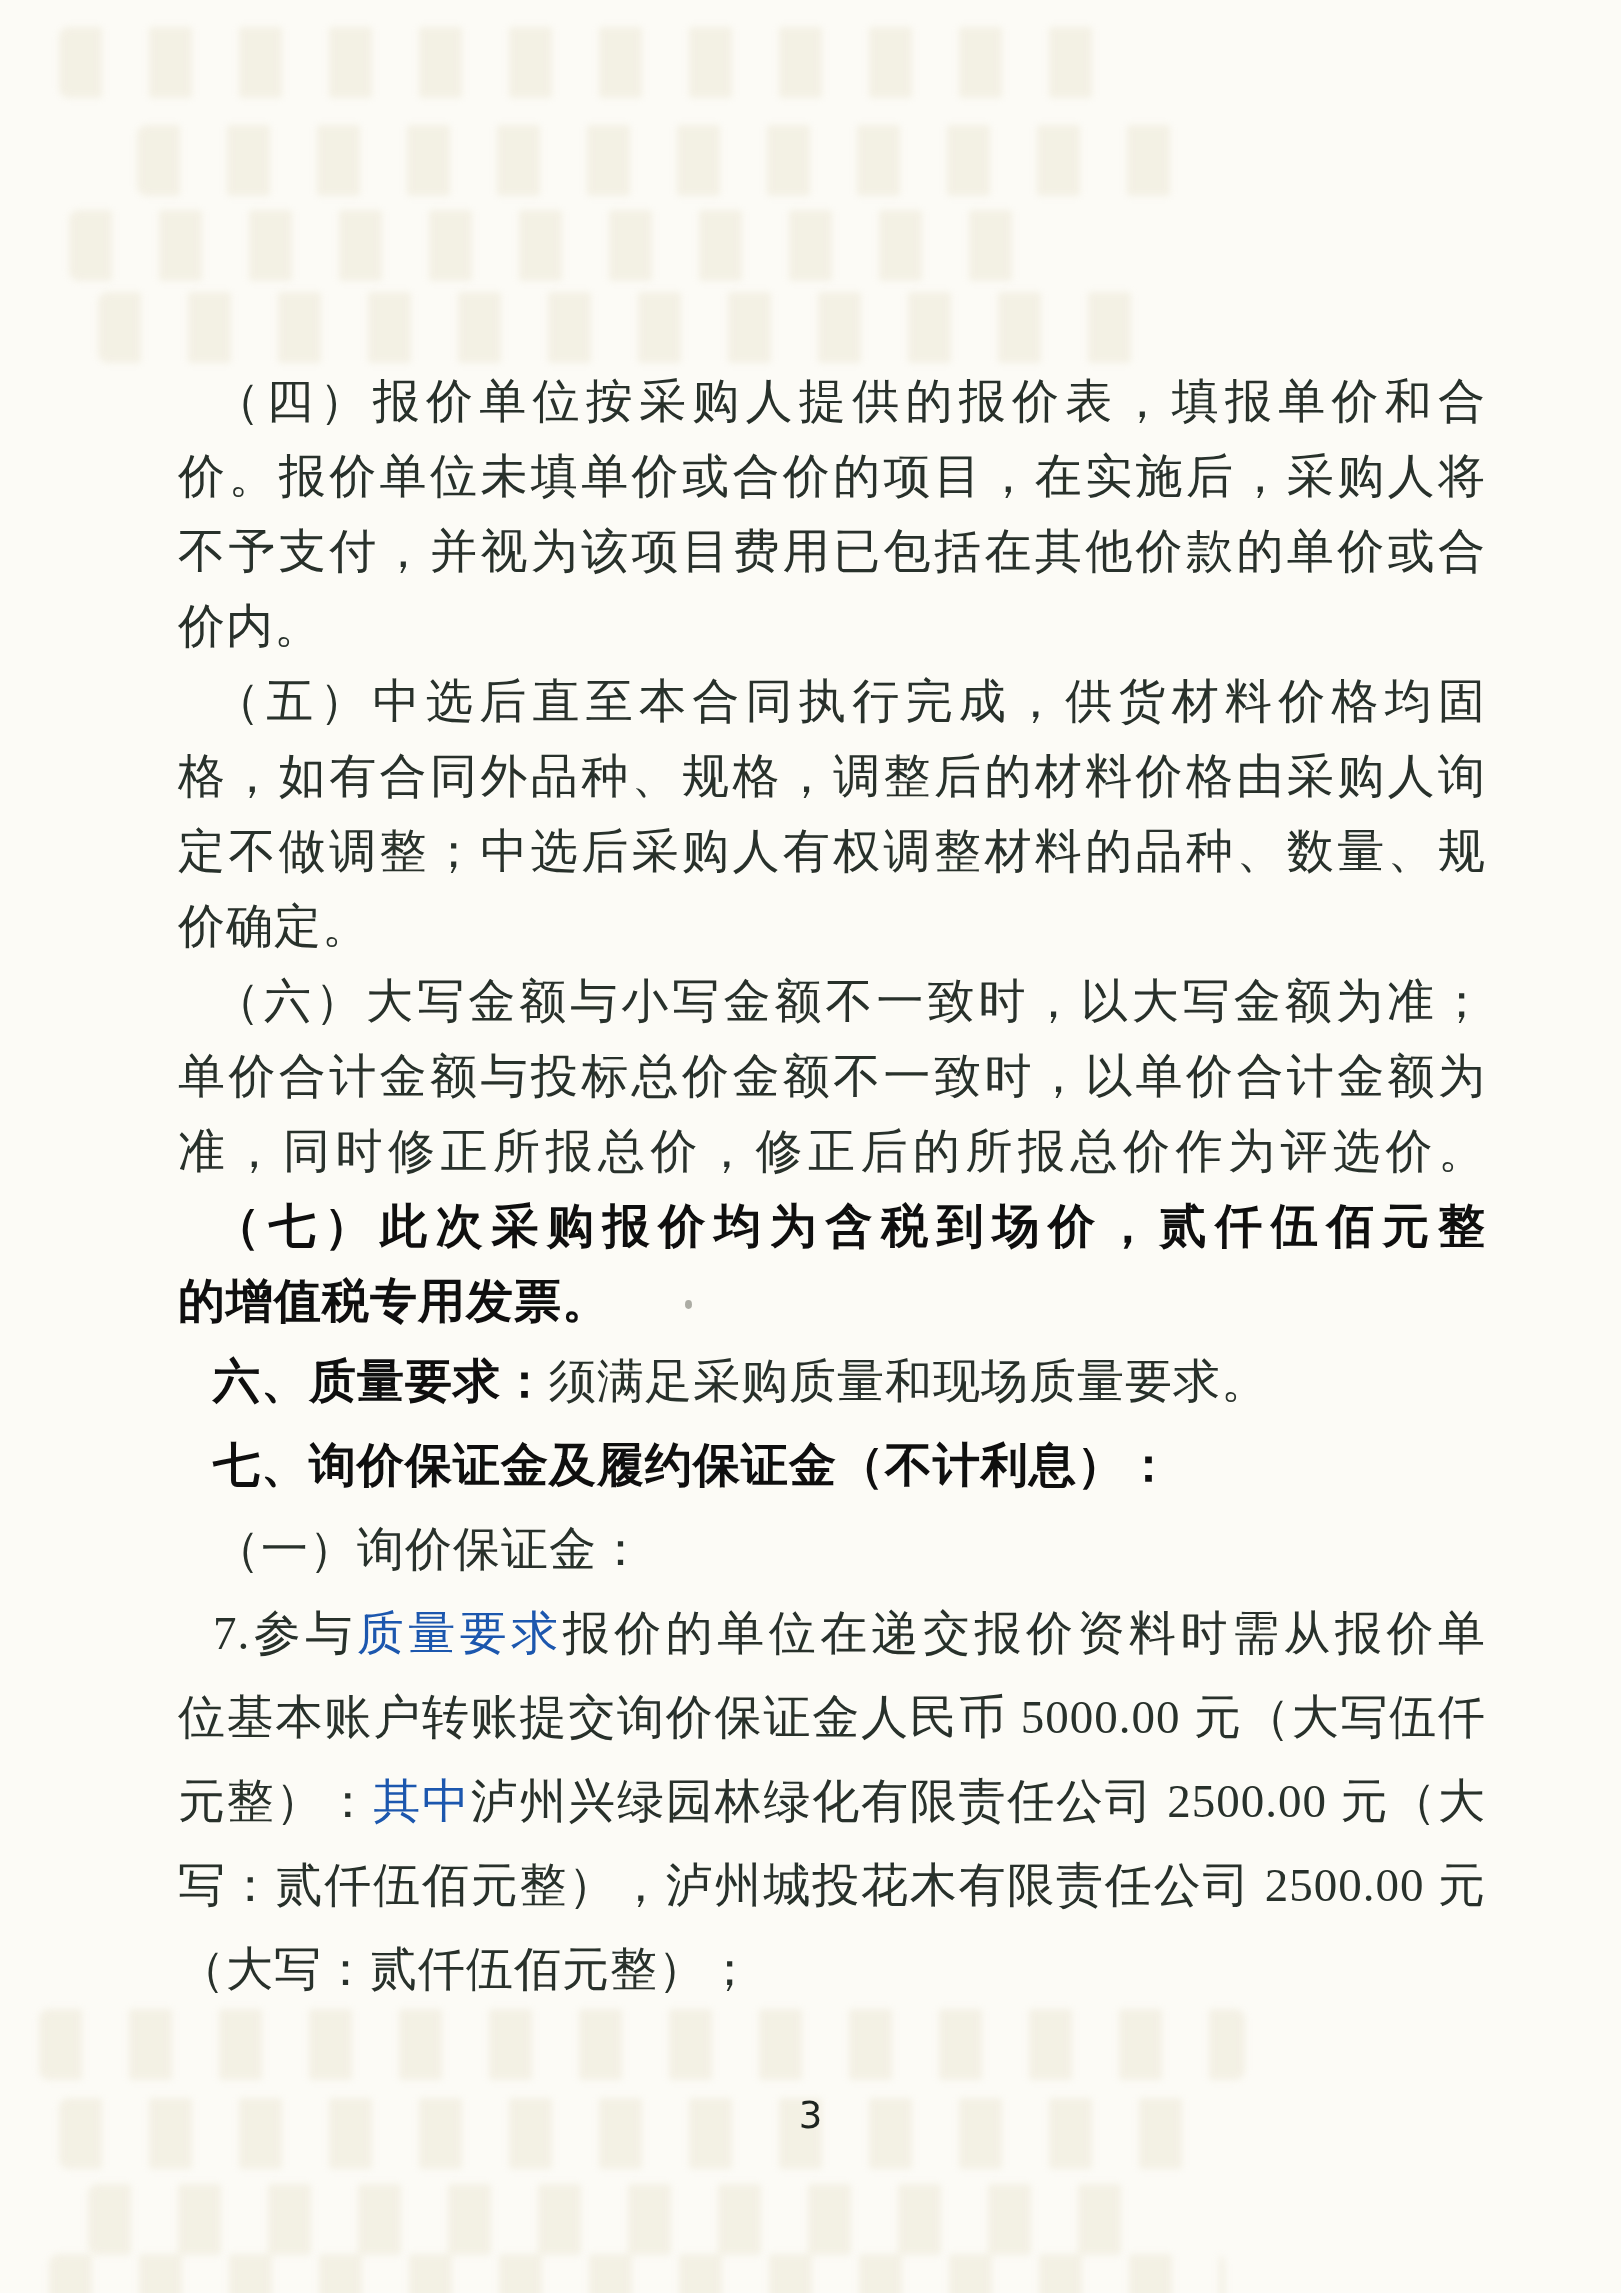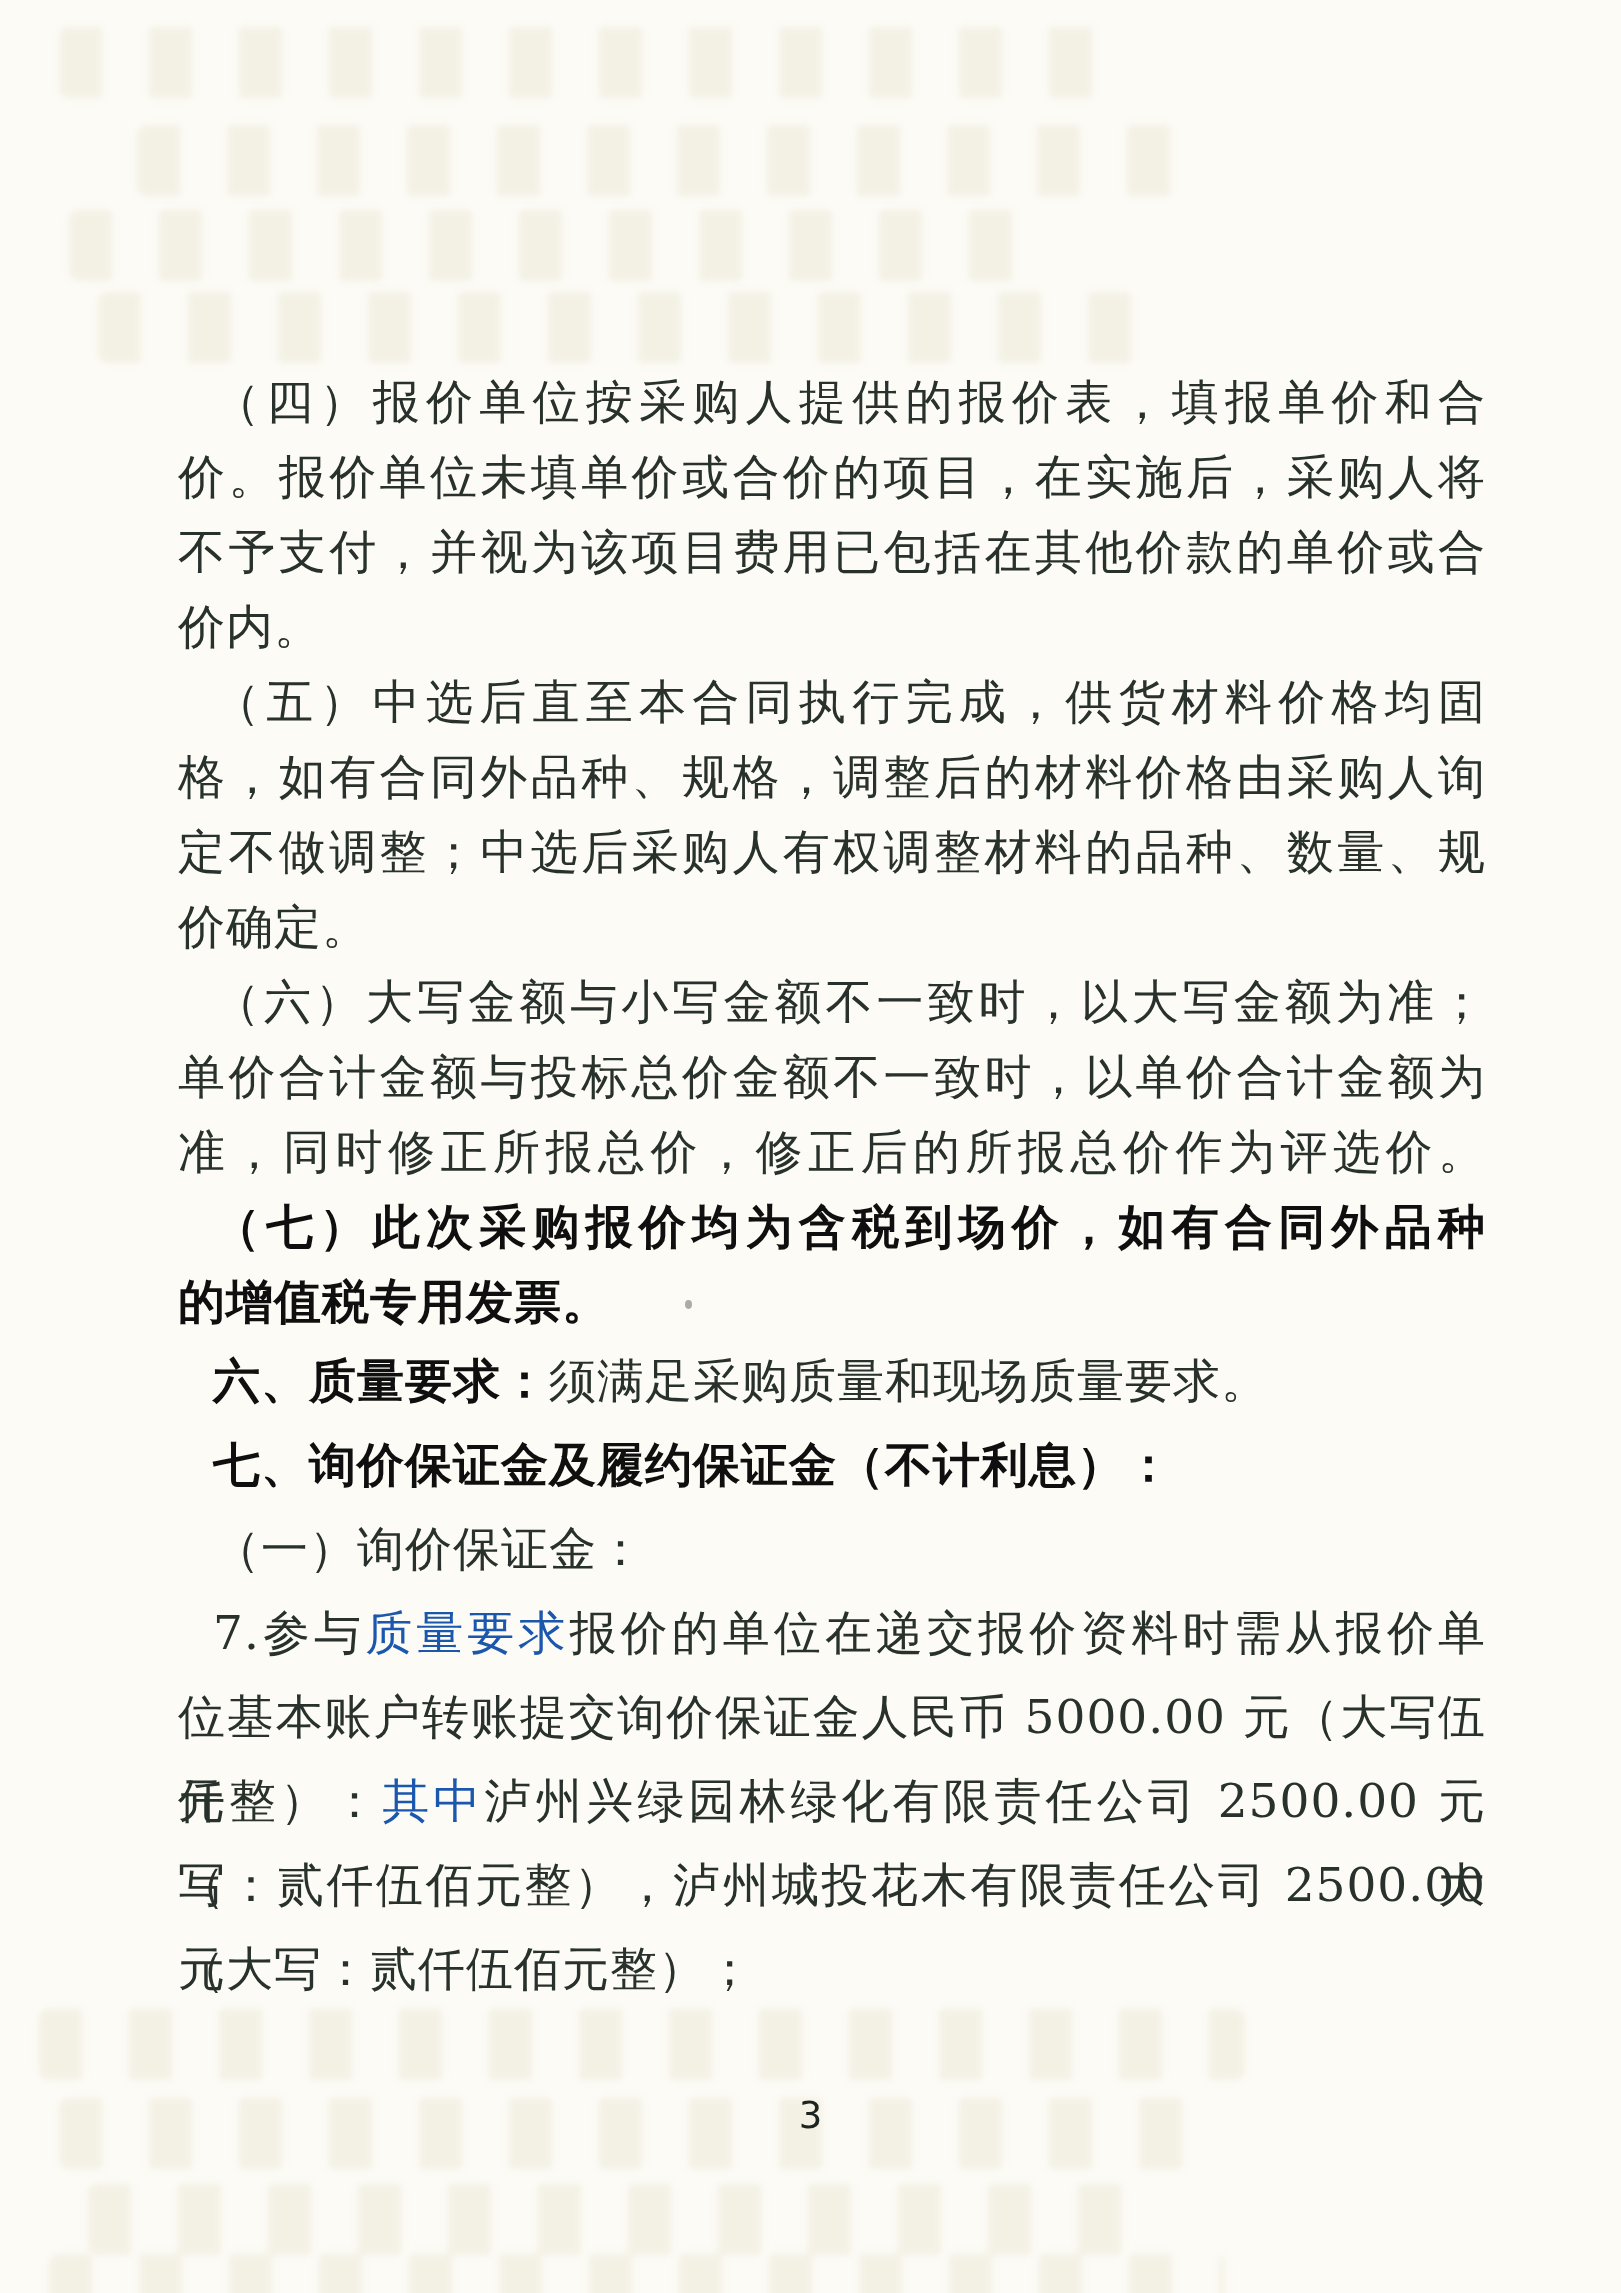--- a/index.html
+++ b/index.html
@@ -41,20 +41,21 @@
     opacity: 0.7;
   }
   .doc-body {
     position: absolute;
     left: 178px;
     top: 364px;
     width: 1308px;
     font-size: 47px;
     color: var(--body-text, #28312b);
     letter-spacing: 1px;
+    font-family: Liberation Serif, serif;
   }
   .line {
     height: 75px;
     line-height: 75px;
     white-space: normal;
   }
   .line:nth-child(n+14) {
     height: 84px;
     line-height: 84px;
   }
@@ -112,21 +113,21 @@
       <div class="line justify"><span class="seg-normal">价。报价单位未填单价或合价的项目，在实施后，采购人将</span></div>
       <div class="line justify"><span class="seg-normal">不予支付，并视为该项目费用已包括在其他价款的单价或合</span></div>
       <div class="line left"><span class="seg-normal">价内。</span></div>
       <div class="line justify indent"><span class="seg-normal">（五）中选后直至本合同执行完成，供货材料价格均固</span></div>
       <div class="line justify"><span class="seg-normal">格，如有合同外品种、规格，调整后的材料价格由采购人询</span></div>
       <div class="line justify"><span class="seg-normal">定不做调整；中选后采购人有权调整材料的品种、数量、规</span></div>
       <div class="line left"><span class="seg-normal">价确定。</span></div>
       <div class="line justify indent"><span class="seg-normal">（六）大写金额与小写金额不一致时，以大写金额为准；</span></div>
       <div class="line justify"><span class="seg-normal">单价合计金额与投标总价金额不一致时，以单价合计金额为</span></div>
       <div class="line justify"><span class="seg-normal">准，同时修正所报总价，修正后的所报总价作为评选价。</span></div>
-      <div class="line justify indent"><span class="seg-bold">（七）此次采购报价均为含税到场价，如有合同外品种</span></div>
+      <div class="line justify indent"><span class="seg-bold">（七）此次采购报价均为含税到场价，贰仟伍佰元整</span></div>
       <div class="line left"><span class="seg-bold">的增值税专用发票。</span></div>
       <div class="line left indent"><span class="seg-bold">六、质量要求：</span><span class="seg-normal">须满足采购质量和现场质量要求。</span></div>
       <div class="line left indent"><span class="seg-bold">七、询价保证金及履约保证金（不计利息）：</span></div>
       <div class="line left indent"><span class="seg-normal">（一）询价保证金：</span></div>
       <div class="line justify indent"><span class="seg-normal">7.参与</span><span class="seg-blue">质量要求</span><span class="seg-normal">报价的单位在递交报价资料时需从报价单</span></div>
       <div class="line justify"><span class="seg-normal">位基本账户转账提交询价保证金人民币 5000.00 元（大写伍仟</span></div>
       <div class="line justify"><span class="seg-normal">元整）：</span><span class="seg-blue">其中</span><span class="seg-normal">泸州兴绿园林绿化有限责任公司 2500.00 元（大</span></div>
       <div class="line justify"><span class="seg-normal">写：贰仟伍佰元整），泸州城投花木有限责任公司 2500.00 元</span></div>
       <div class="line left"><span class="seg-normal">（大写：贰仟伍佰元整）；</span></div>
     </div>

